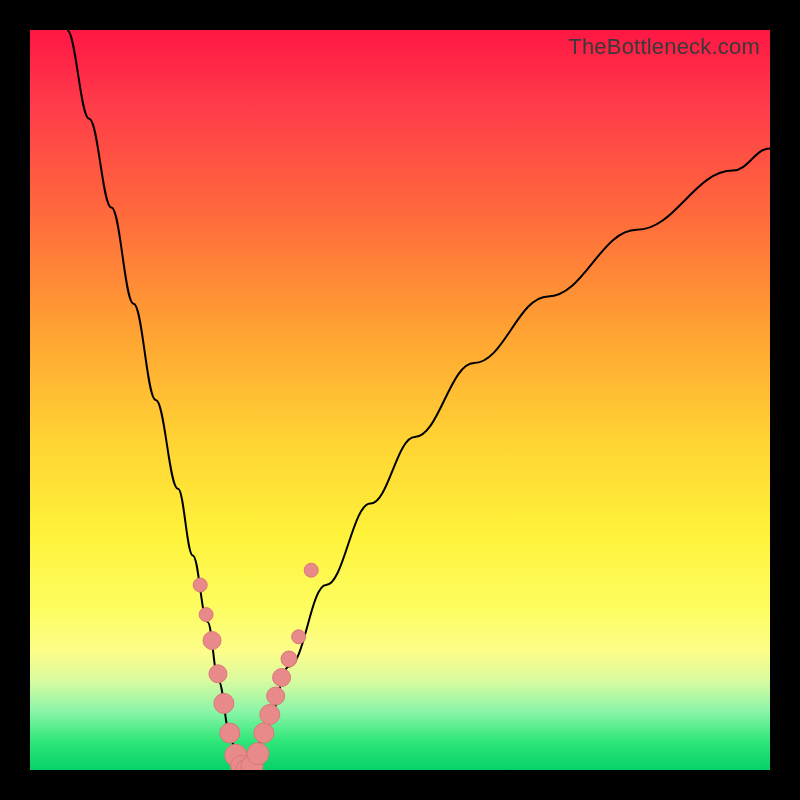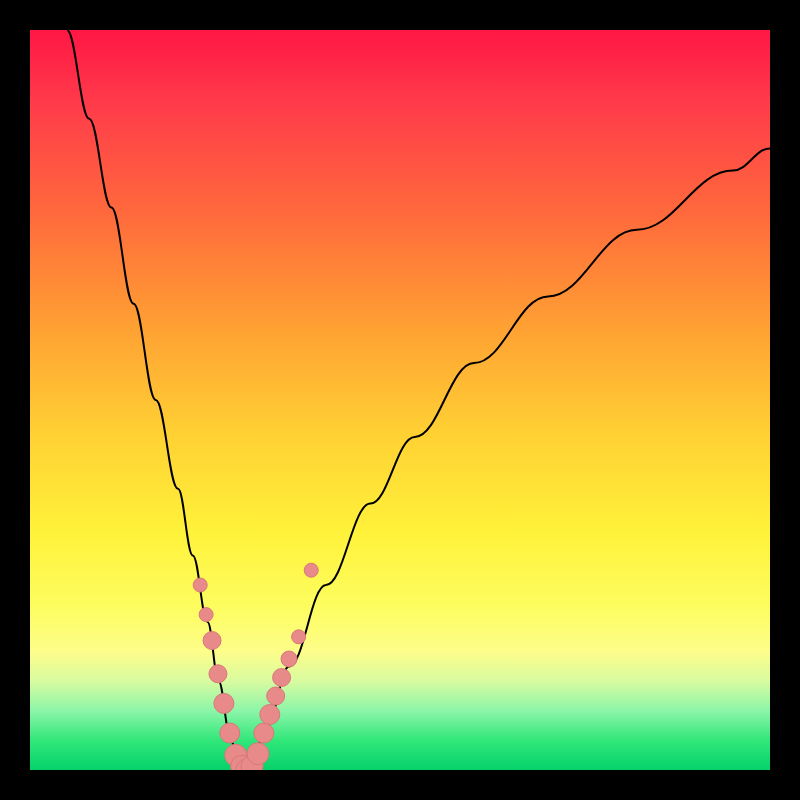--- a/index.html
+++ b/index.html
@@ -57,20 +57,21 @@
   .marker {
     fill: #e98a8a;
     stroke: #d97878;
     stroke-width: 1;
   }
 </style>
 </head>
 <body>
 
 <div class="frame">
+  <div class="watermark">TheBottleneck.com</div>
   <svg class="plot" viewBox="0 0 740 740">
     <path id="curve-path" class="curve" d="M 37 0 C 45.88 0, 50.32 88.79999999999995, 59.2 88.79999999999995 C 68.08 88.79999999999995, 72.52000000000001 177.60000000000002, 81.4 177.60000000000002 C 90.28 177.60000000000002, 94.72000000000001 273.8, 103.60000000000001 273.8 C 112.48 273.8, 116.92000000000002 370, 125.80000000000001 370 C 134.68 370, 139.12 458.8, 148 458.8 C 153.92000000000002 458.8, 156.88 525.4, 162.8 525.4 C 168.72 525.4, 171.68 592, 177.6 592 C 182.04 592, 184.26000000000002 651.2, 188.70000000000002 651.2 C 193.14000000000001 651.2, 195.36 703, 199.8 703 C 202.76000000000002 703, 204.24 732.6, 207.20000000000002 732.6 C 210.16 732.6, 211.64000000000001 740, 214.6 740 C 217.56 740, 219.04 732.6, 222 732.6 C 227.92000000000002 732.6, 230.88 695.6, 236.8 695.6 C 245.68 695.6, 250.12 636.4, 259 636.4 C 273.8 636.4, 281.2 555, 296 555 C 313.76 555, 322.64000000000004 473.6, 340.40000000000003 473.6 C 358.16 473.6, 367.04 407, 384.8 407 C 408.48 407, 420.32 332.99999999999994, 444 332.99999999999994 C 473.6 332.99999999999994, 488.4 266.4, 518 266.4 C 553.52 266.4, 571.28 199.80000000000007, 606.8 199.80000000000007 C 645.28 199.80000000000007, 664.52 140.5999999999999, 703 140.5999999999999 C 717.8 140.5999999999999, 725.2 118.39999999999998, 740 118.39999999999998"></path>
     <g id="markers-group">
         <circle cx="170.20000000000002" cy="555" r="7" class="marker"></circle>
         <circle cx="176.12" cy="584.6" r="7" class="marker"></circle>
         <circle cx="182.04000000000002" cy="610.5" r="9" class="marker"></circle>
         <circle cx="187.96" cy="643.8" r="9" class="marker"></circle>
         <circle cx="193.88" cy="673.4" r="10" class="marker"></circle>
         <circle cx="199.8" cy="703" r="10" class="marker"></circle>
         <circle cx="205.72000000000003" cy="725.2" r="11" class="marker"></circle>

